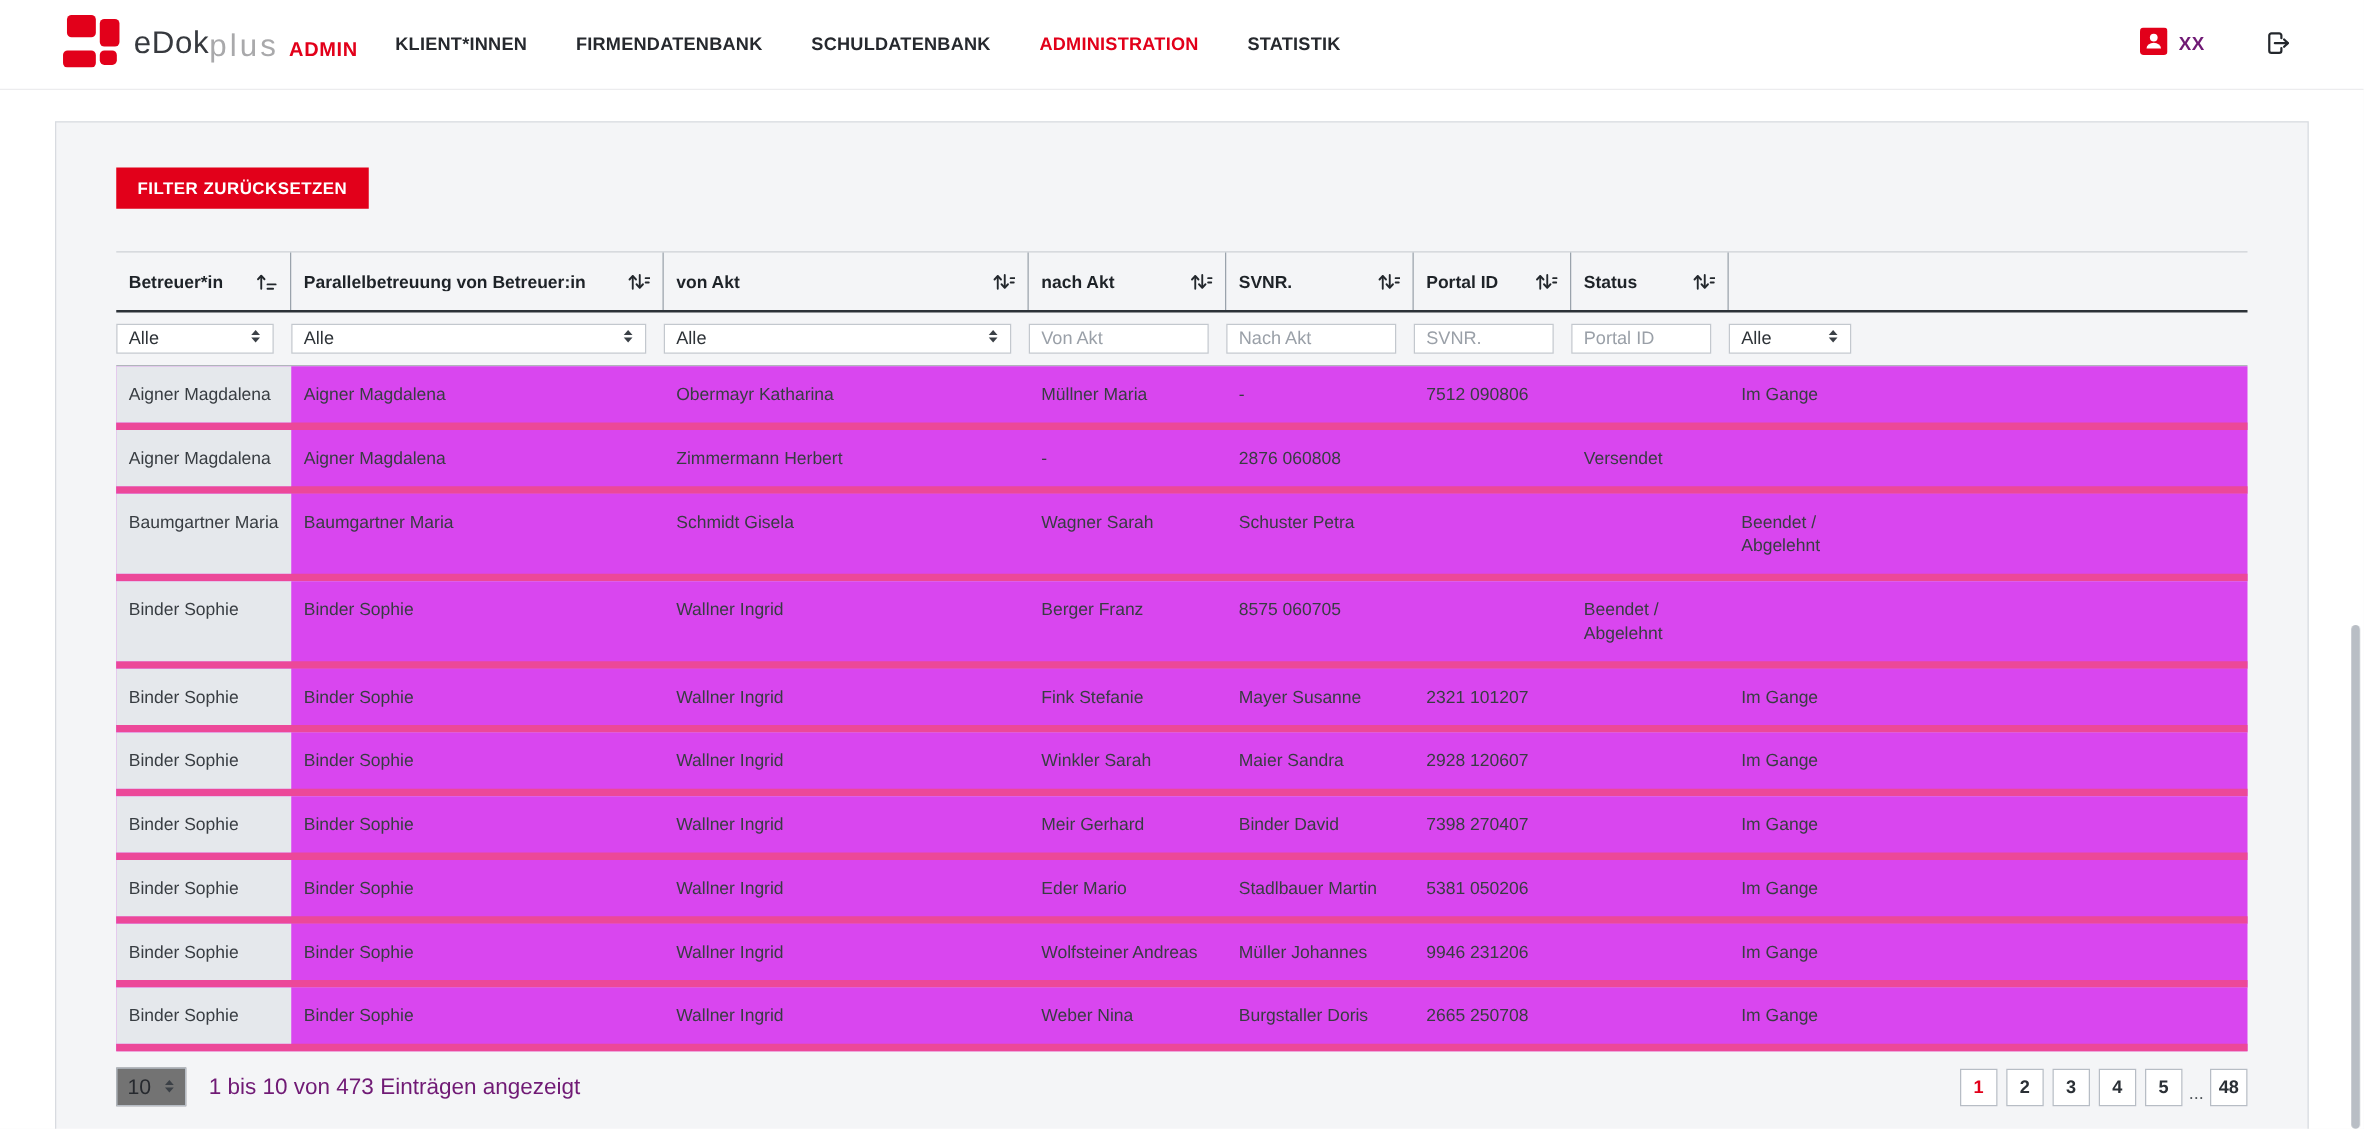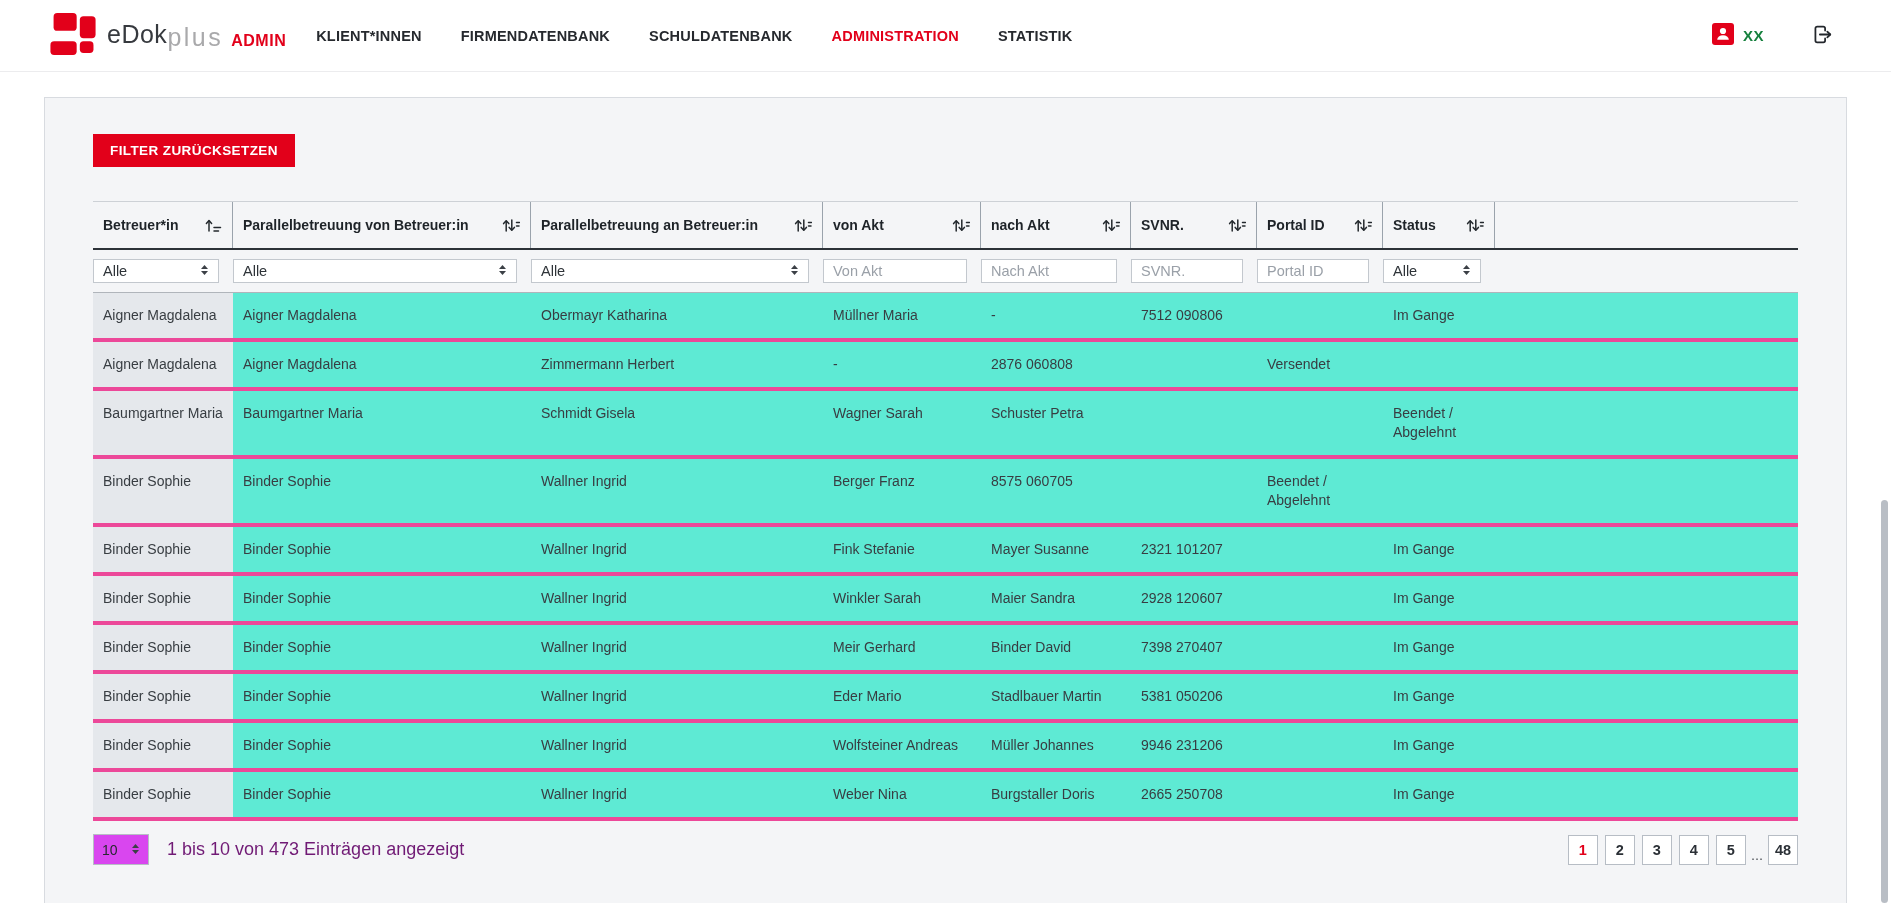--- a/index.html
+++ b/index.html
@@ -21,21 +21,21 @@
   .logo-top{font-size:25px;color:#36393e;font-weight:500;letter-spacing:.5px}
   .logo-bottom{display:flex;align-items:baseline;margin-top:3px}
   .logo-plus{font-size:25px;color:#a9a9ab;letter-spacing:2.5px}
   .logo-admin{font-size:16px;font-weight:700;color:var(--red);margin-left:8px;letter-spacing:.5px}
   nav{display:flex;gap:39px;margin-left:30px}
   .nav-item{font-size:14.5px;font-weight:700;color:#26292e;text-decoration:none;
             letter-spacing:.2px;cursor:pointer;white-space:nowrap}
   .nav-item.active{color:var(--red)}
   .header-right{margin-left:auto;display:flex;align-items:center}
   .user{display:flex;align-items:center;gap:9px;cursor:pointer}
-  .user-initials{font-size:15px;font-weight:700;color:#15803d;letter-spacing:.5px}
+  .user-initials{font-size:15px;font-weight:700;color:#701a75;letter-spacing:.5px}
   .logout-btn{background:none;border:none;margin-left:46px;padding:0;cursor:pointer;display:flex}
 
   
   .panel{margin:25px 44px 0;background:#f4f5f7;border:1px solid #d8dbe0;
          padding:36px 48px 28px;height:940px}
   .page-title{margin:0 0 18px;font-size:26px;font-weight:800;color:var(--title);letter-spacing:.3px}
   .reset-btn{background:var(--red);color:#fff;border:none;font-weight:700;font-size:13.5px;
              letter-spacing:.4px;padding:9px 17px;margin:0 0 34px;cursor:pointer;font-family:inherit}
 
   
@@ -50,28 +50,28 @@
 
   .filter-row{padding:9px 0}
   .fcell{padding-right:14px;display:flex;align-items:center}
   .control{height:24px;border:1px solid #c3c8ce;background:#fff;font-size:14.5px}
   .select{flex:1;display:flex;align-items:center;justify-content:space-between;
           padding:0 9px;color:#2e3338;cursor:pointer}
   input.control{flex:1;min-width:0;padding:0 9px;font-family:inherit;color:#2e3338;outline:none}
   input.control::placeholder{color:#9aa0a8}
 
   .tbody{border-top:1px solid #b0b5bb}
-  .tr{background:#5eead4;border-bottom:4px solid #ec4899}
+  .tr{background:#d946ef;border-bottom:6px solid #ec4899}
   .td{padding:13px 10px;font-size:14px;line-height:19px;color:#383d42}
   .td.first{background:#e5e8ec}
 
   
   .table-footer{display:flex;align-items:center;margin-top:13px}
-  .page-size{width:56px;height:31px;border:1px solid #b7bdc5;background:#d946ef;display:flex;
-             align-items:center;justify-content:space-between;padding:0 8px;font-size:14px;
+  .page-size{width:56px;height:31px;border:1px solid #b7bdc5;background:#737373;display:flex;
+             align-items:center;justify-content:space-between;padding:0 8px;font-size:17px;
              color:#26292e;cursor:pointer}
   .pagination-info{margin-left:18px;font-size:18px;color:#701a75}
   .pagination{margin-left:auto;display:flex;align-items:center;gap:7px}
   .pg-btn{width:30px;height:30px;border:1px solid #b7bdc5;background:#fff;font-size:14.5px;
           font-weight:700;color:#2b3036;cursor:pointer;font-family:inherit;display:flex;
           align-items:center;justify-content:center;padding:0}
   .pg-btn.current{color:var(--red)}
   .pg-ellipsis{color:#50555a;font-size:14.5px;align-self:flex-end;margin:0 -2px 2px}
 
   .scroll-thumb{position:fixed;right:3px;top:500px;width:7px;height:403px;
@@ -144,33 +144,20 @@
               <svg width="18" height="15" viewBox="0 0 18 15" fill="none" stroke="#23282d" stroke-width="1.5" stroke-linecap="round" stroke-linejoin="round">
                 <path d="M5 13 V3"></path>
                 <path d="M2.4 5.4 L5 2.6 L7.6 5.4"></path>
                 <path d="M10 9.5 H16.5"></path>
                 <path d="M10 13 H14.5"></path>
               </svg>
             </span>
           </div>
           <div class="th">
             <span class="th-label">Parallelbetreuung von Betreuer:in</span>
-            <span class="sort-ic">
-              <svg width="18" height="15" viewBox="0 0 18 15" fill="none" stroke="#23282d" stroke-width="1.5" stroke-linecap="round" stroke-linejoin="round">
-                <path d="M4.2 13 V3.2"></path>
-                <path d="M1.6 5.6 L4.2 2.8 L6.8 5.6"></path>
-                <path d="M9.8 2 V11.8"></path>
-                <path d="M7.2 9.4 L9.8 12.2 L12.4 9.4"></path>
-                <path d="M14.5 4.5 H17.5"></path>
-                <path d="M14.5 8 H17"></path>
-              </svg>
-            </span>
-          </div>
-          <div class="th">
-            <span class="th-label">Parallelbetreuung an Betreuer:in</span>
             <span class="sort-ic">
               <svg width="18" height="15" viewBox="0 0 18 15" fill="none" stroke="#23282d" stroke-width="1.5" stroke-linecap="round" stroke-linejoin="round">
                 <path d="M4.2 13 V3.2"></path>
                 <path d="M1.6 5.6 L4.2 2.8 L6.8 5.6"></path>
                 <path d="M9.8 2 V11.8"></path>
                 <path d="M7.2 9.4 L9.8 12.2 L12.4 9.4"></path>
                 <path d="M14.5 4.5 H17.5"></path>
                 <path d="M14.5 8 H17"></path>
               </svg>
             </span>

